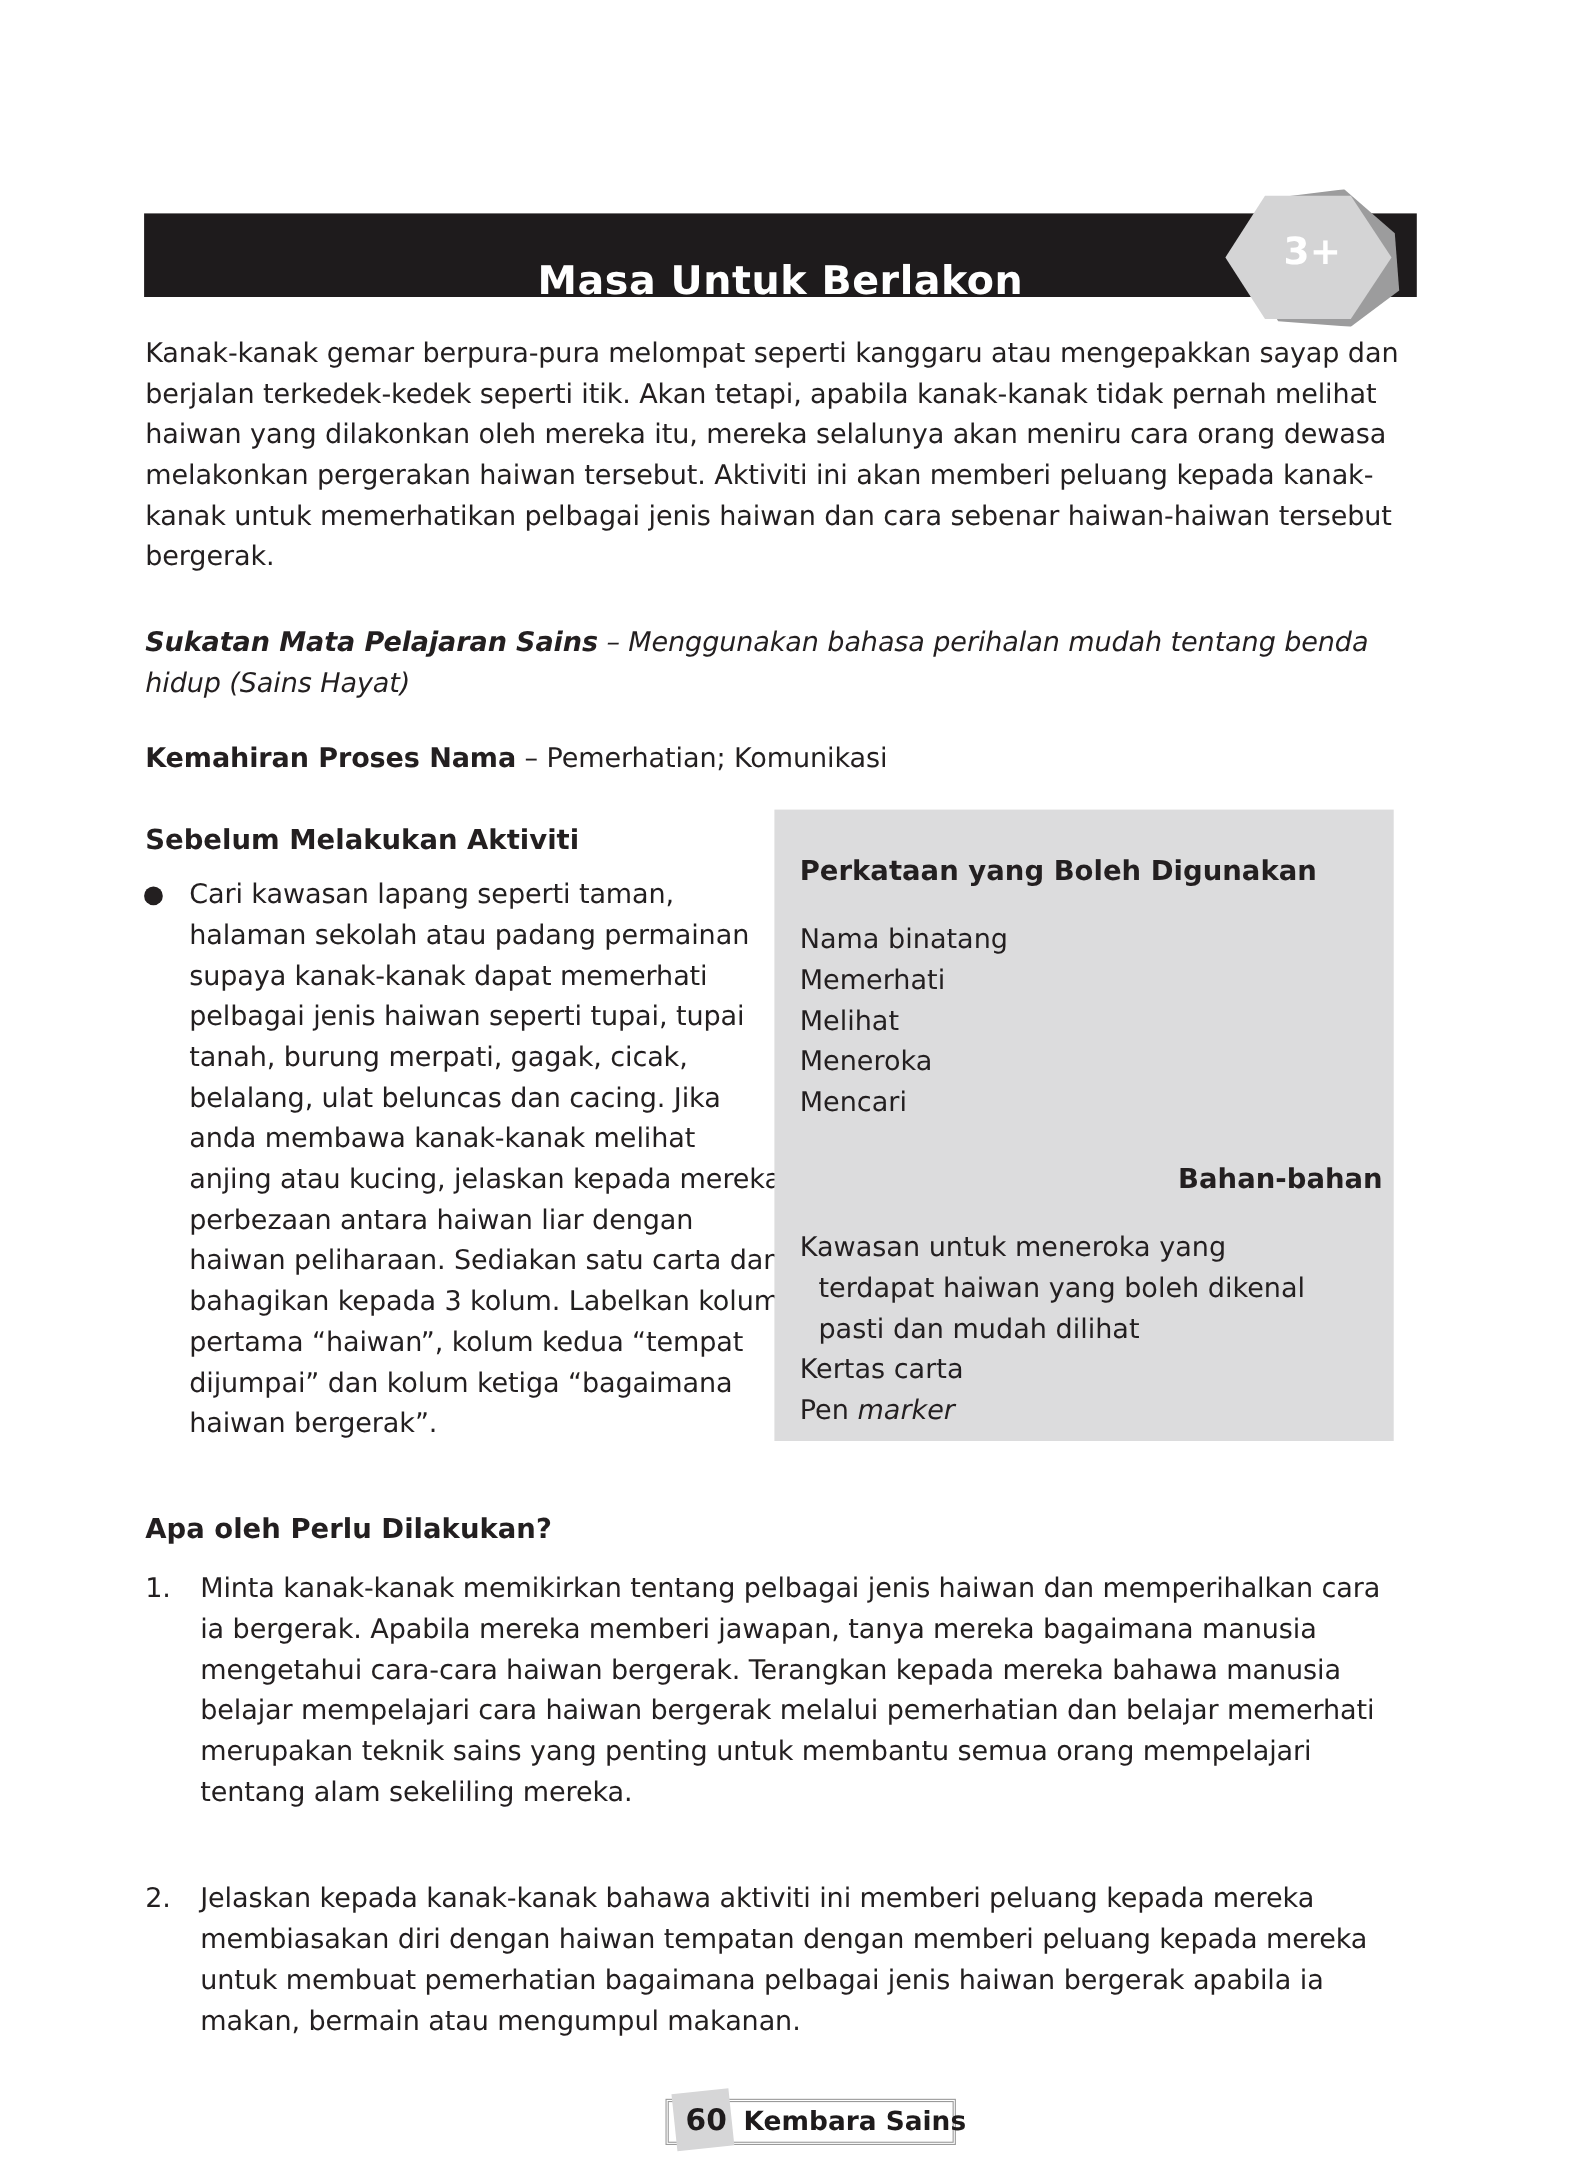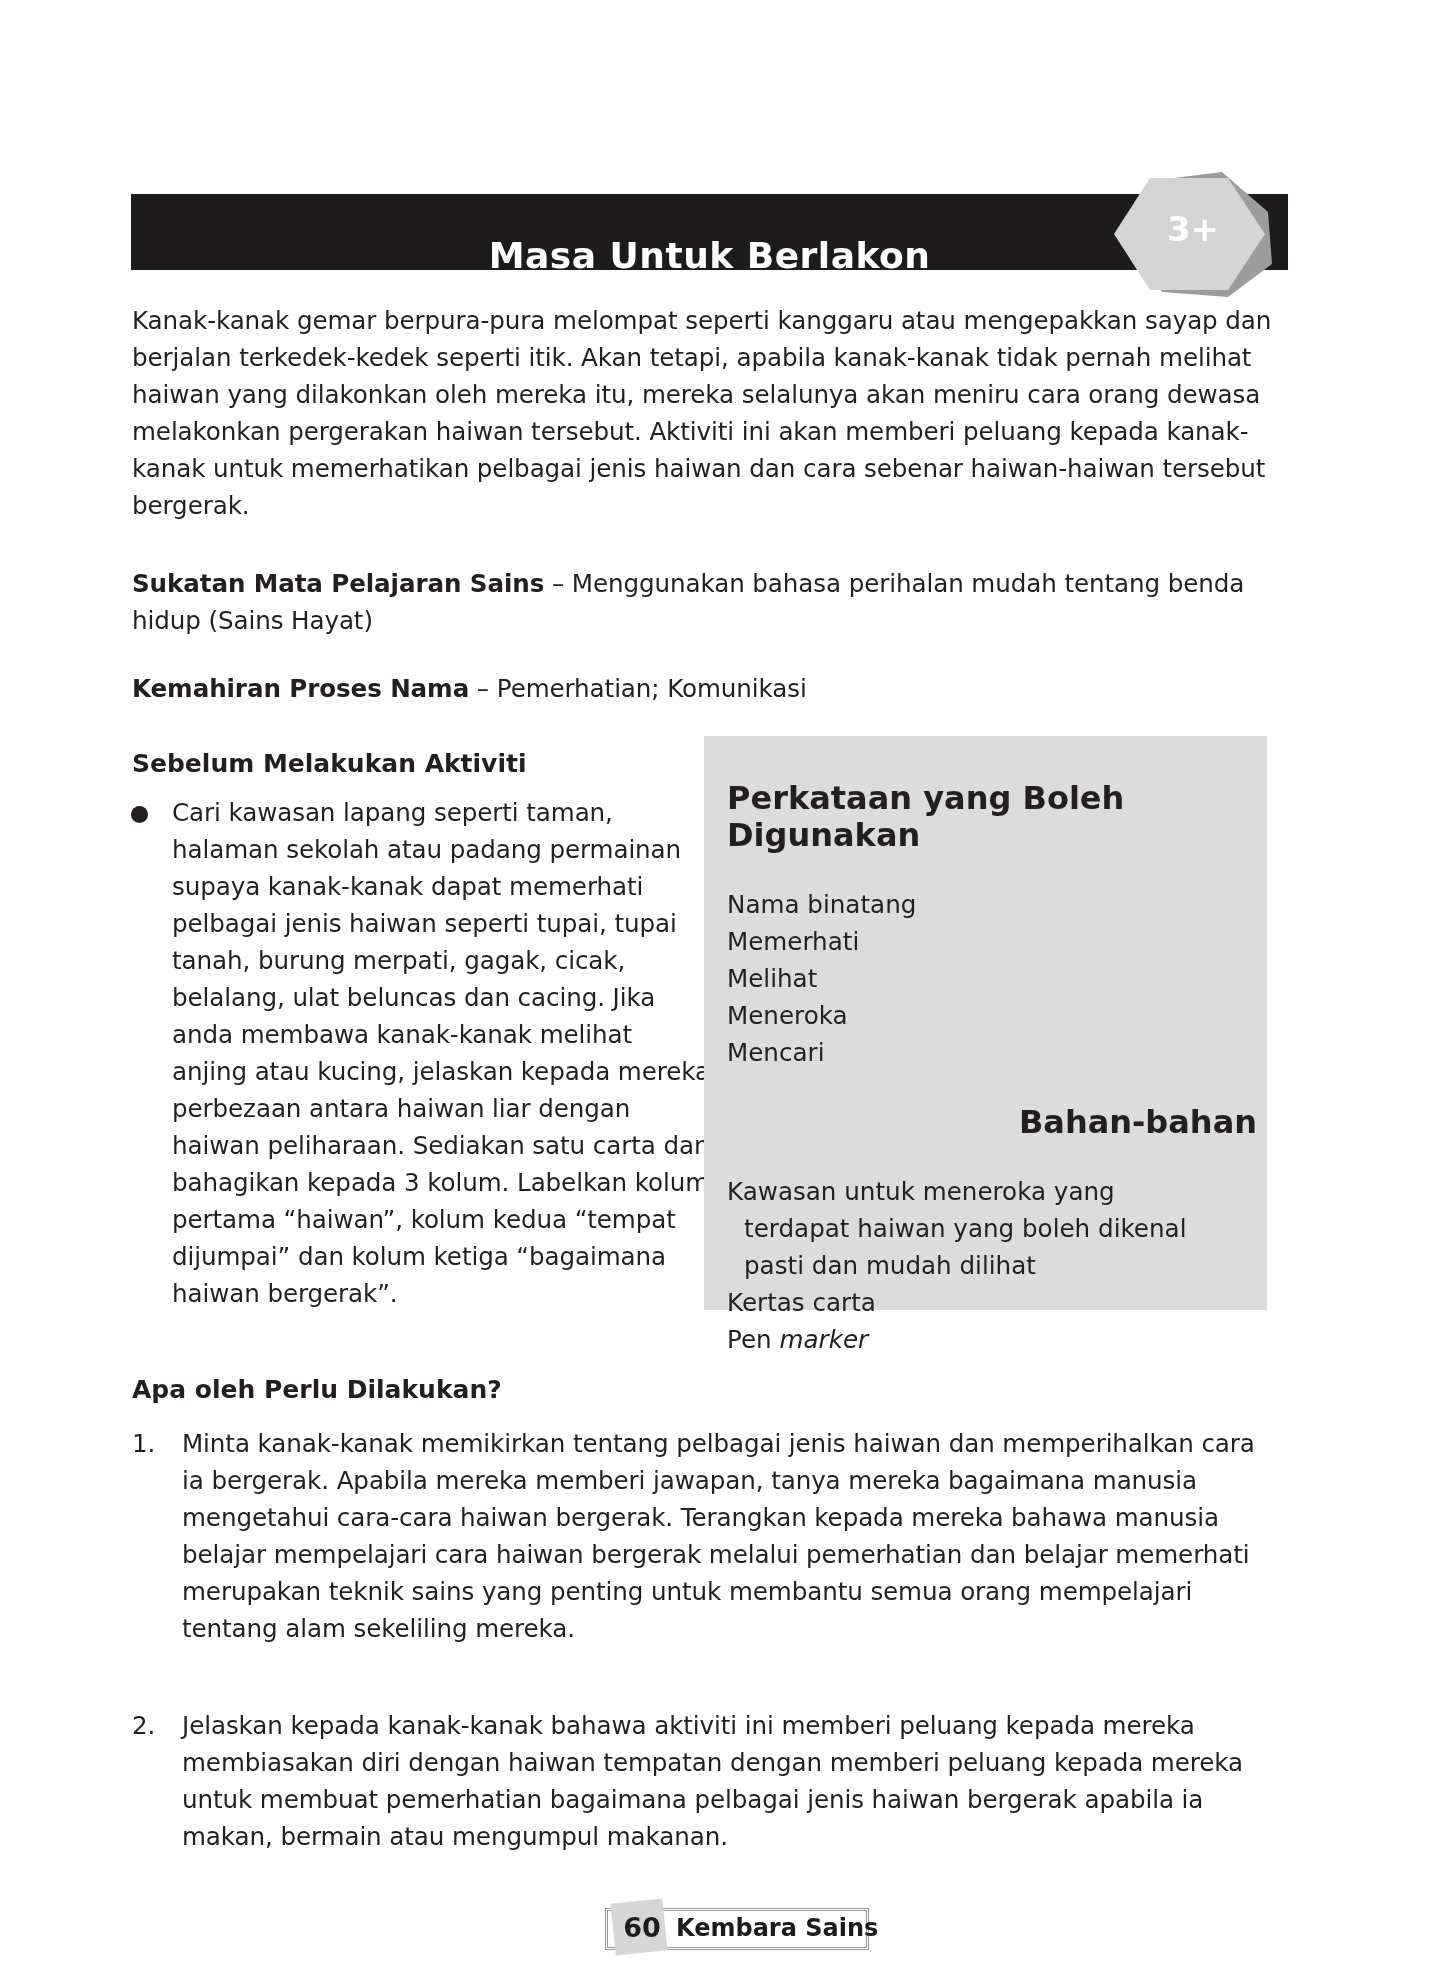--- a/index.html
+++ b/index.html
@@ -16,21 +16,21 @@
   .body-text { font-size:24.6px; line-height:37px; letter-spacing:-0.1px; }
   .intro { left:132px; top:302px; width:1150px; }
   .bold { font-weight:bold; }
   .sukatan { left:132px; top:565px; width:1150px; }
   .kemahiran { left:132px; top:670px; width:1150px; }
   .h-sebelum { left:132px; top:745px; font-weight:bold; font-size:25px; line-height:37px; }
   .bullet { left:131px; top:806px; width:17px; height:17px; border-radius:50%; background:#231f20; }
   .sebelum-text { left:172px; top:794px; width:540px; }
   .box { left:704px; top:736px; width:563px; height:574px; background:#dcdcdd; }
   .box-inner { left:727px; top:748px; width:530px; }
-  .box-h { font-weight:bold; font-size:32px; line-height:37px; }
+  .box-h { font-weight:bold; font-size:25px; line-height:37px; }
   .box-list { margin:11px 0 0 0; padding:0; list-style:none; }
   .box-list li { font-size:24.6px; line-height:37px; }
   .box-list li.indent2 { padding-left:17px; }
   .bahan-h { margin-top:33px;text-align:right; }
   .h-apa { left:132px; top:1371px; font-weight:bold; font-size:25px; line-height:37px; }
   .ol-item { left:132px; width:1150px; }
   .ol-num { position:absolute; left:0; top:0; }
   .ol-text { margin-left:50px; }
   .item1 { top:1425px; }
   .item2 { top:1707px; }
@@ -46,21 +46,21 @@
 <div class="abs header-bar"></div>
 <div class="abs header-title">Masa Untuk Berlakon</div>
 <svg class="abs hex-wrap" viewBox="0 0 170 125">
   <polygon points="48,8 112,0 158,40 162,92 118,125 52,120 22,70" fill="#9c9c9d"></polygon>
   <polygon points="40,6 118,6 155,62 118,118 40,118 4,62" fill="#d4d4d5"></polygon>
 </svg>
 <div class="abs age-label">3+</div>
 
 <p class="abs body-text intro" style="margin:0;">Kanak-kanak gemar berpura-pura melompat seperti kanggaru atau mengepakkan sayap dan berjalan terkedek-kedek seperti itik. Akan tetapi, apabila kanak-kanak tidak pernah melihat haiwan yang dilakonkan oleh mereka itu, mereka selalunya akan meniru cara orang dewasa melakonkan pergerakan haiwan tersebut. Aktiviti ini akan memberi peluang kepada kanak-kanak untuk memerhatikan pelbagai jenis haiwan dan cara sebenar haiwan-haiwan tersebut bergerak.</p>
 
-<p class="abs body-text sukatan" style="margin:0;"><span class="bold">Sukatan Mata Pelajaran Sains</span><span> – Menggunakan bahasa perihalan mudah tentang benda hidup (Sains Hayat)</span></p>
+<p class="abs body-text sukatan" style="margin:0;font-style:italic;"><span class="bold">Sukatan Mata Pelajaran Sains</span><span> – Menggunakan bahasa perihalan mudah tentang benda hidup (Sains Hayat)</span></p>
 
 <p class="abs body-text kemahiran" style="margin:0;"><span class="bold">Kemahiran Proses Nama</span><span> – Pemerhatian; Komunikasi</span></p>
 
 <h2 class="abs h-sebelum" style="margin:0;">Sebelum Melakukan Aktiviti</h2>
 <div class="abs bullet"></div>
 <p class="abs body-text sebelum-text" style="margin:0;">Cari kawasan lapang seperti taman, halaman sekolah atau padang permainan supaya kanak-kanak dapat memerhati pelbagai jenis haiwan seperti tupai, tupai tanah, burung merpati, gagak, cicak, belalang, ulat beluncas dan cacing. Jika anda membawa kanak-kanak melihat anjing atau kucing, jelaskan kepada mereka perbezaan antara haiwan liar dengan haiwan peliharaan. Sediakan satu carta dan bahagikan kepada 3 kolum. Labelkan kolum pertama “haiwan”, kolum kedua “tempat dijumpai” dan kolum ketiga “bagaimana haiwan bergerak”.</p>
 
 <div class="abs box"></div>
 <div class="abs box-inner">
   <h3 class="box-h">Perkataan yang Boleh Digunakan</h3>

